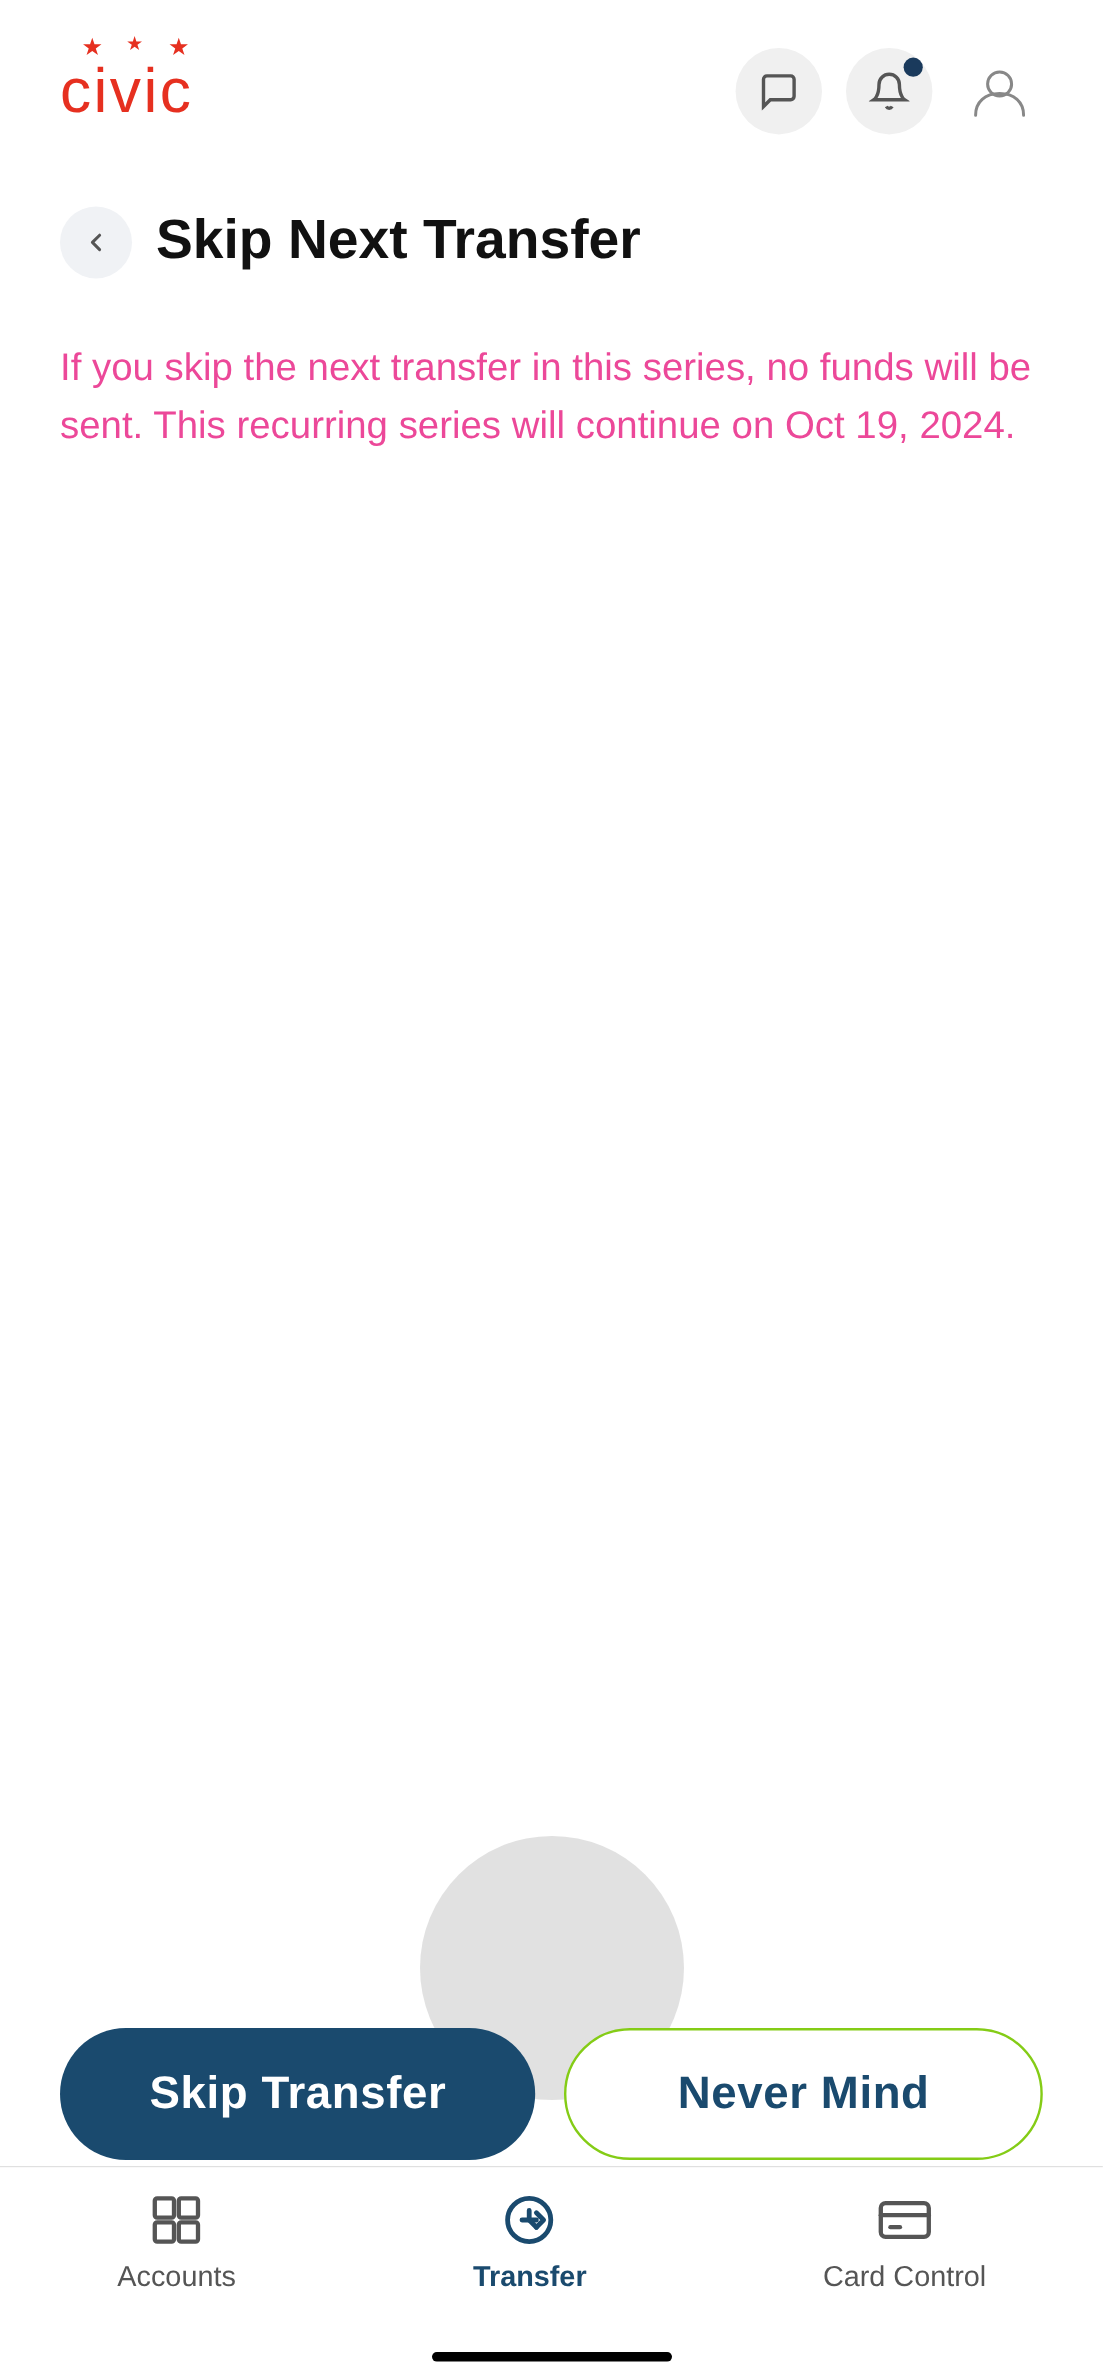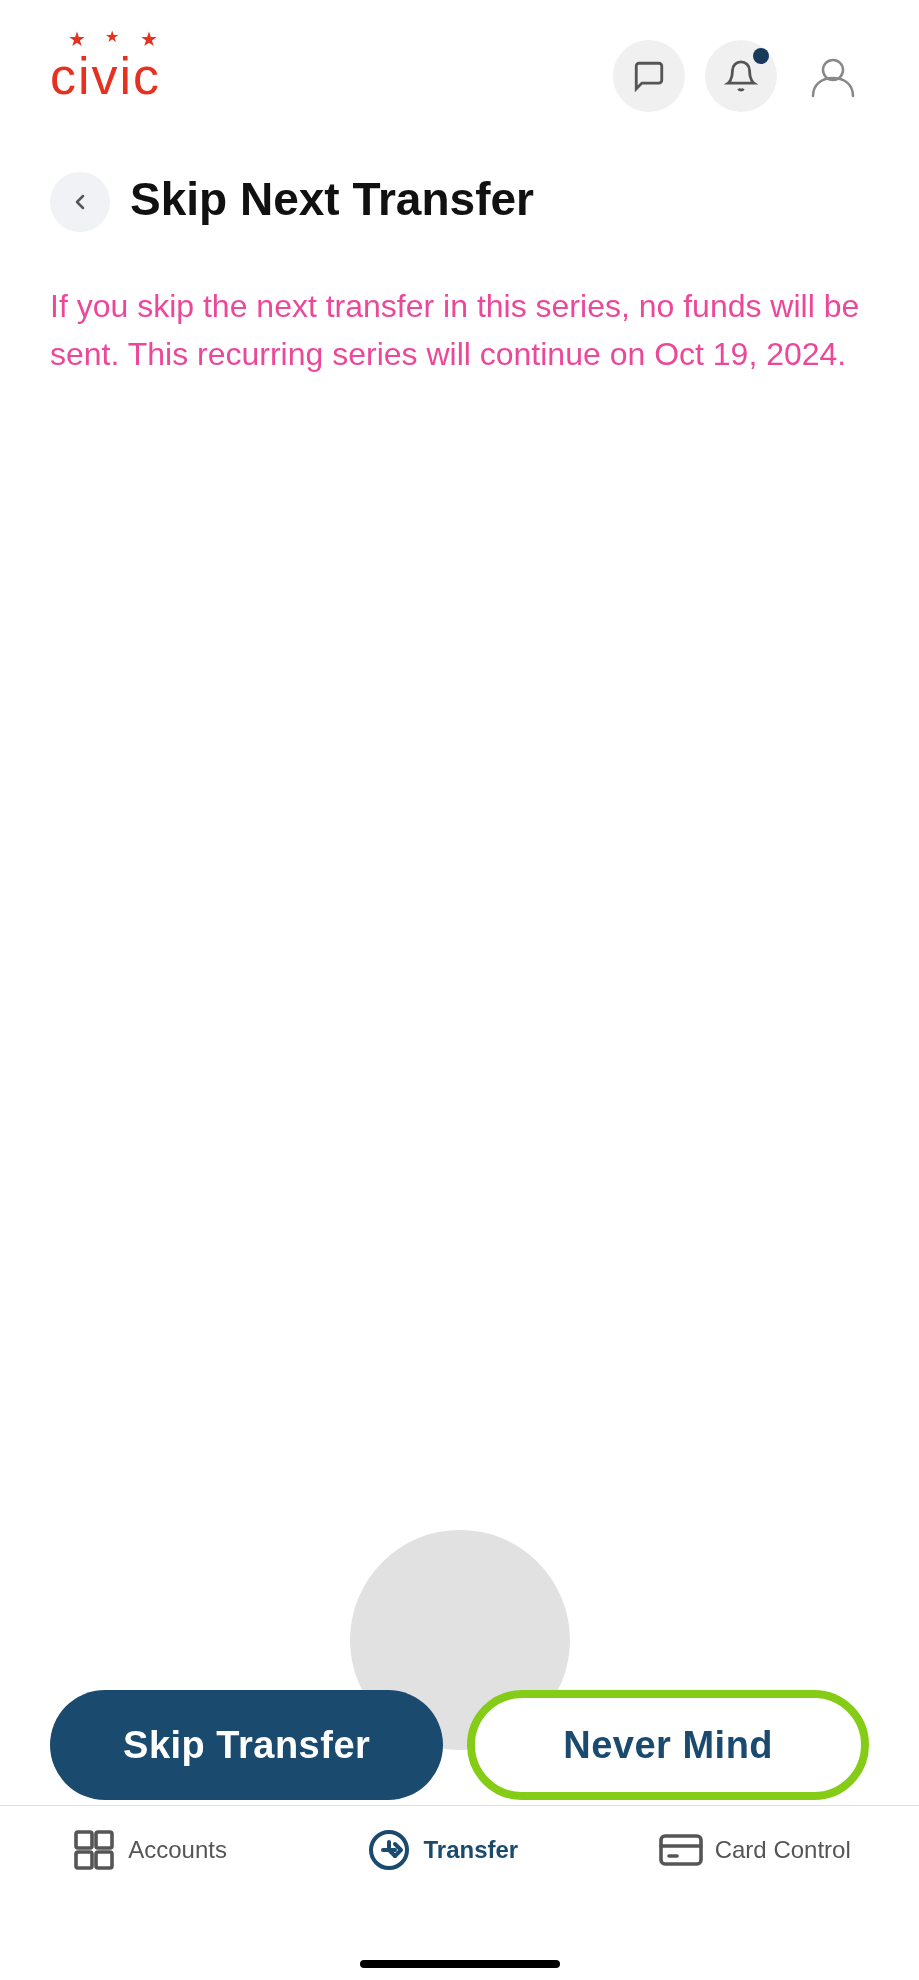--- a/index.html
+++ b/index.html
@@ -166,21 +166,21 @@
 
     .btn-secondary {
       width: 100%;
       height: 110px;
       background: #ffffff;
       border-radius: 55px;
       display: flex;
       align-items: center;
       justify-content: center;
       cursor: pointer;
-      border: 8px solid #84cc16;
+      border: 2px solid #84cc16;
     }
 
     .btn-secondary-text {
       font-size: 38px;
       font-weight: 700;
       color: #1a4a6e;
       letter-spacing: 0.5px;
     }
 
     
@@ -206,21 +206,21 @@
       background: #ffffff;
       border-top: 1px solid #e0e0e0;
       display: flex;
       align-items: flex-start;
       justify-content: space-around;
       padding-top: 18px;
     }
 
     .nav-item {
       display: flex;
-      flex-direction: row;
+      flex-direction: column;
       align-items: center;
       gap: 8px;
       cursor: pointer;
       min-width: 100px;
     }
 
     .nav-icon {
       width: 52px;
       height: 52px;
       display: flex;

